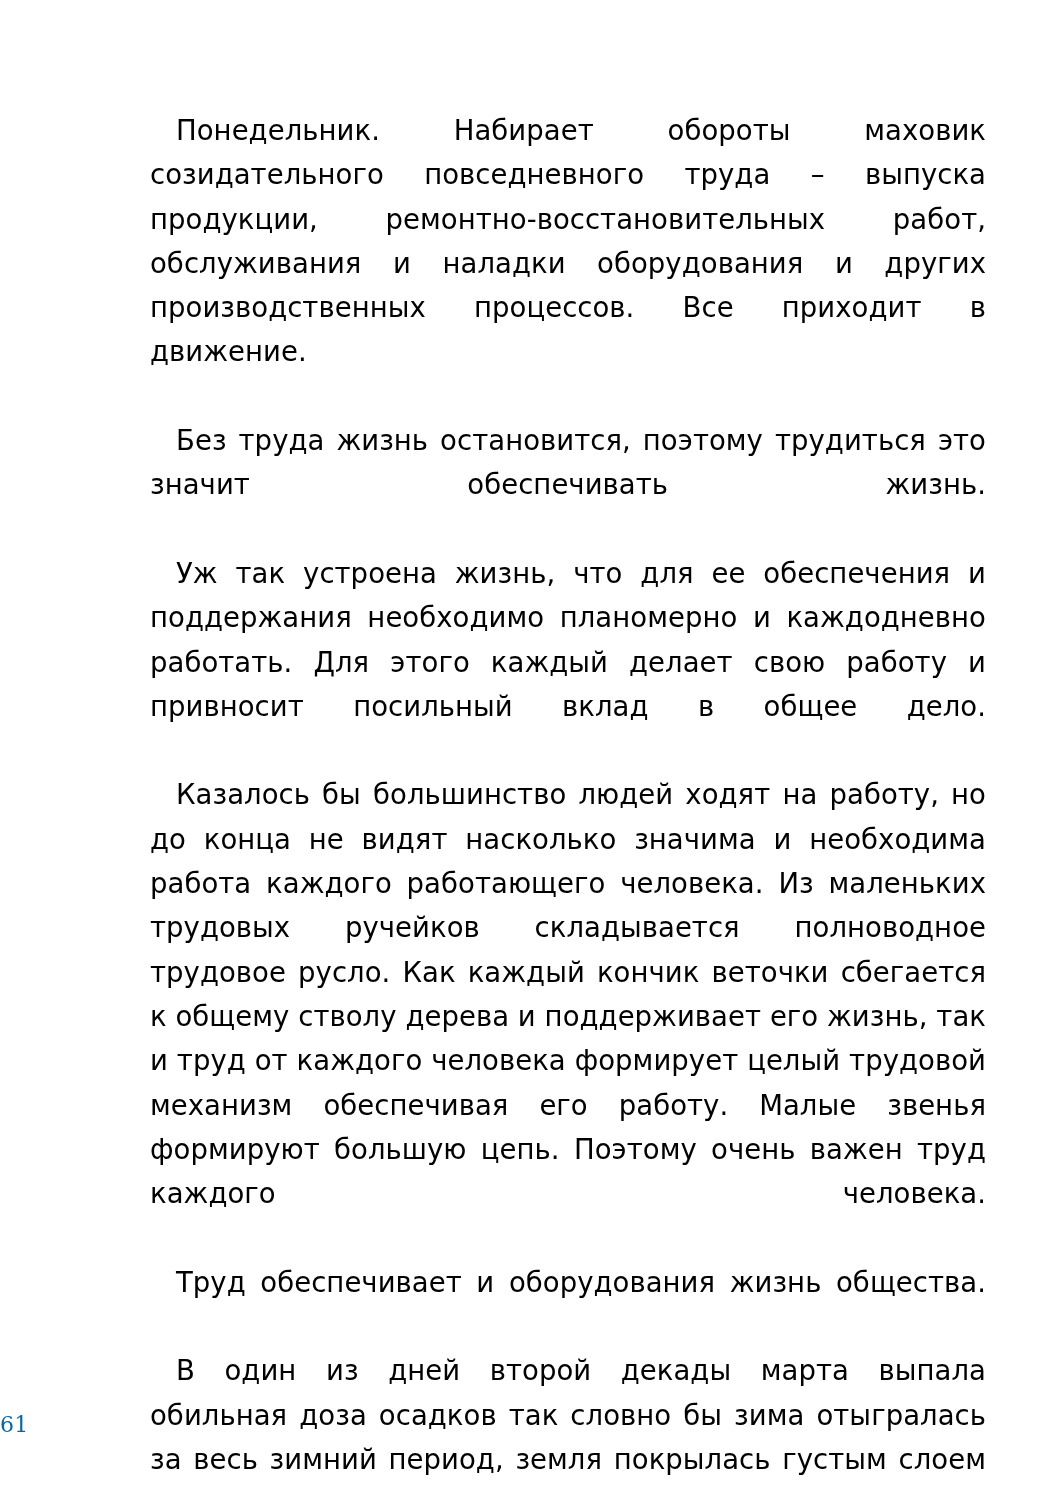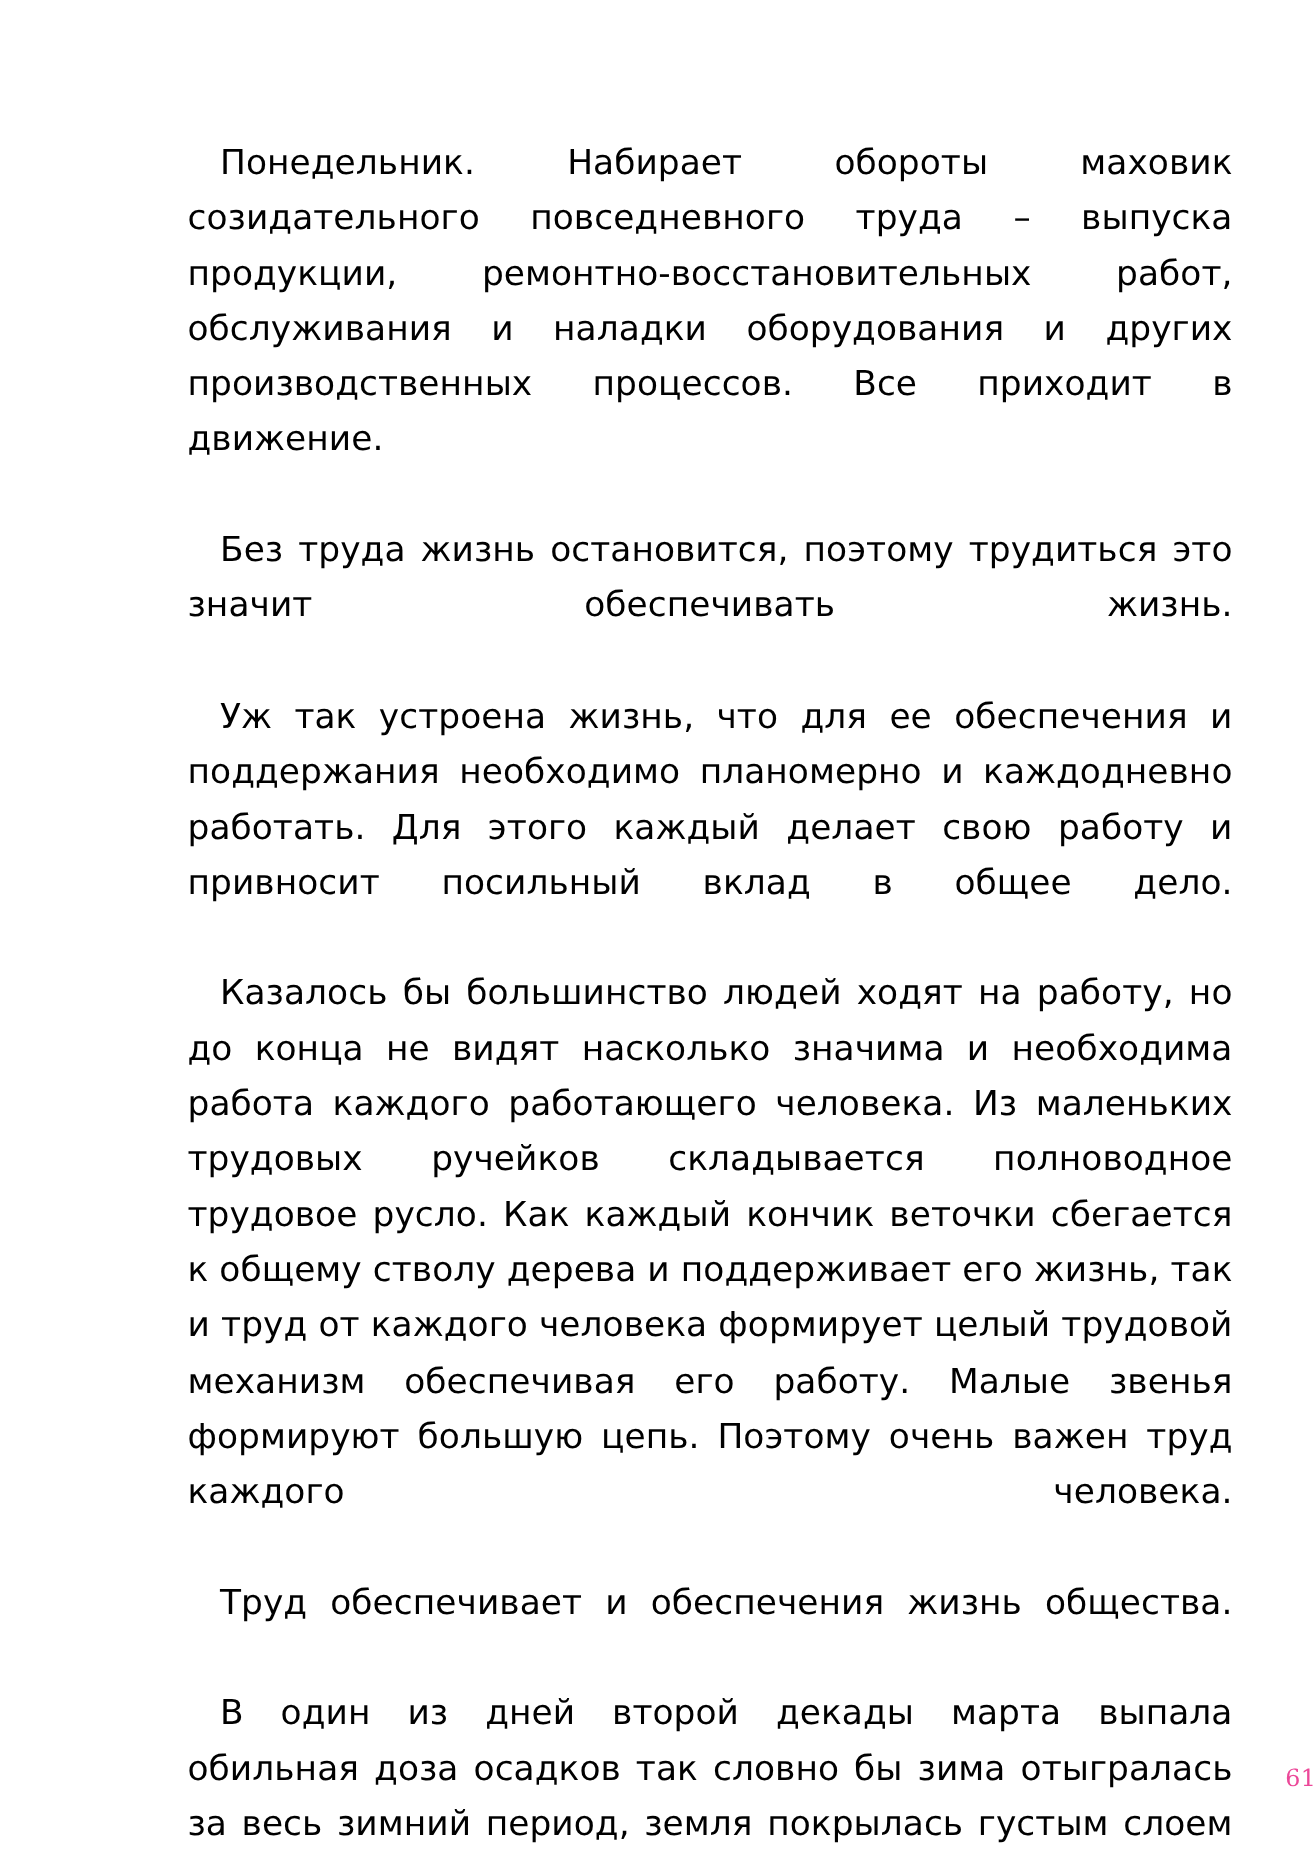--- a/index.html
+++ b/index.html
@@ -46,43 +46,43 @@
     content: "";
     display: inline-block;
     width: 100%;
   }
 
   .page-number {
     position: absolute;
     left: 0;
     right: 0;
     top: 1400px;
-    text-align: right;
+    text-align: left;
     font-family: "DejaVu Serif", "Liberation Serif", serif;
-    font-size: 19px;
-    color: #ec4899;
+    font-size: 22px;
+    color: #0369a1;
     letter-spacing: 0.3px;
   }
 </style>
 </head>
 <body>
 
 <div class="page">
 
   <div class="content">
 
     <p class="para">Понедельник. Набирает обороты маховик созидательного повседневного труда – выпуска продукции, ремонтно-восстановительных работ, обслуживания и наладки оборудования и других производственных процессов. Все приходит в движение.</p>
 
     <p class="para">Без труда жизнь остановится, поэтому трудиться это значит обеспечивать жизнь.</p>
 
     <p class="para">Уж так устроена жизнь, что для ее обеспечения и поддержания необходимо планомерно и каждодневно работать. Для этого каждый делает свою работу и привносит посильный вклад в общее дело.</p>
 
     <p class="para">Казалось бы большинство людей ходят на работу, но до конца не видят насколько значима и необходима работа каждого работающего человека. Из маленьких трудовых ручейков складывается полноводное трудовое русло. Как каждый кончик веточки сбегается к общему стволу дерева и поддерживает его жизнь, так и труд от каждого человека формирует целый трудовой механизм обеспечивая его работу. Малые звенья формируют большую цепь. Поэтому очень важен труд каждого человека.</p>
 
-    <p class="para">Труд обеспечивает и обеспечения жизнь общества.</p>
+    <p class="para">Труд обеспечивает и оборудования жизнь общества.</p>
 
     <p class="para">В один из дней второй декады марта выпала обильная доза осадков так словно бы зима отыгралась за весь зимний период, земля покрылась густым слоем белого как чистый лист бумаги снега, невиданный природный сюрприз. И сам день выдался на удивление погожим – тихо и безветренно. Изумительный по погоде день.</p>
 
   </div>
 
   <div class="page-number">61</div>
 
 </div>
 
 </body></html>

